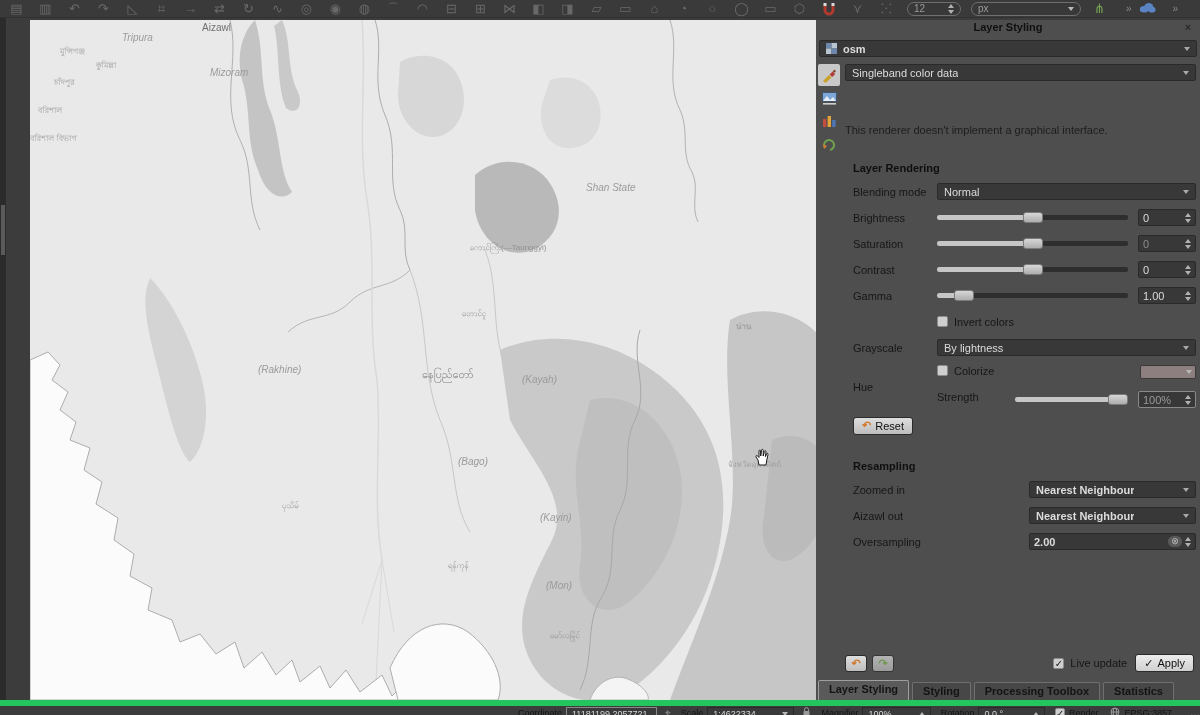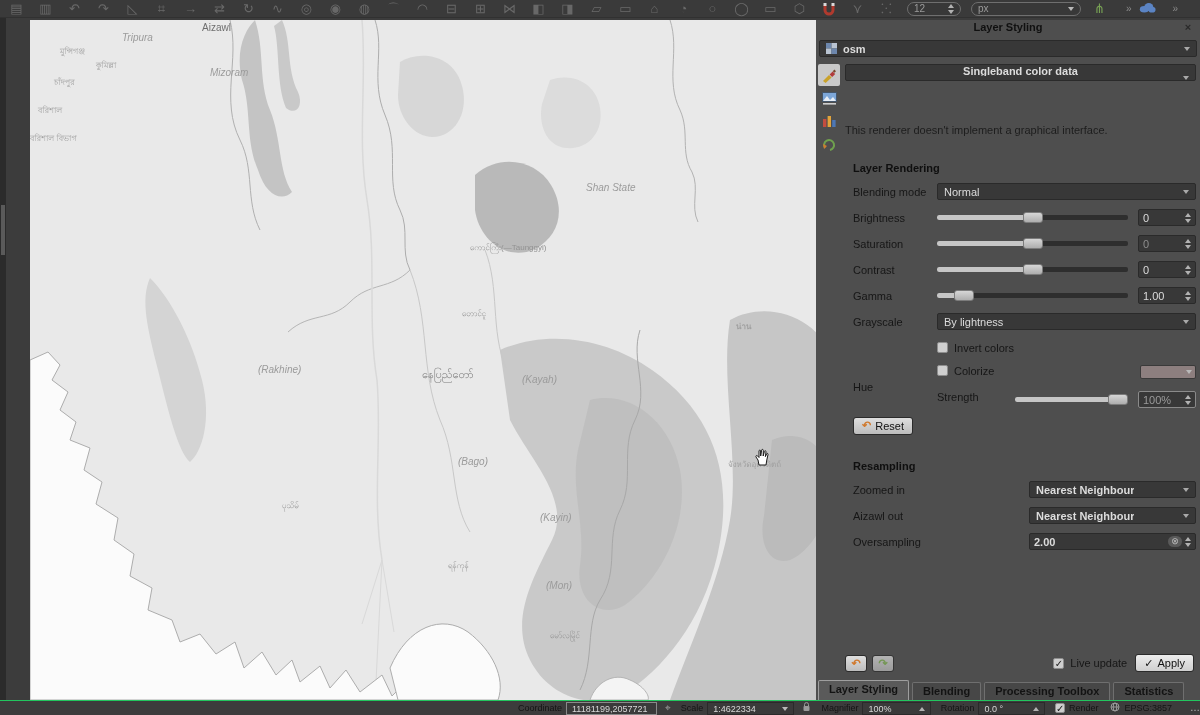--- a/index.html
+++ b/index.html
@@ -105,21 +105,21 @@
               width:14px; height:11px; text-align:center; margin-right:3px; }
 
   .tabs { position:absolute; left:2px; bottom:0px; height:22px; display:flex; align-items:flex-end; }
   .tab { border:1px solid #6f6f6f; border-bottom:none; background:#474747; color:#131313;
          font-size:11px; font-weight:bold; padding:2px 10px 3px 10px; margin-right:3px;
          border-radius:2px 2px 0 0; }
   .tab.active { background:#5a5a5a; border-color:#9e9e9e; padding-bottom:5px; }
 
   
   .statusbar { position:absolute; left:0; top:700px; width:1200px; height:15px;
-               background:#3c3c3c; border-top:1px solid #22c55e; display:flex;
+               background:#3c3c3c; border-top:6px solid #22c55e; display:flex;
                align-items:flex-start; font-size:9px; color:#151515; overflow:hidden; }
   .sb-label { margin:2px 4px 0 10px; color:#141414; }
   .sb-field { height:13px; margin-top:1px; background:#3a3a3a; border:1px solid #8a8a8a;
               border-radius:0; color:#d8d8d8; display:flex; align-items:center; padding:0 5px; }
   .sb-dd { border-color:#2a2a2a; }
   .sb-ic { margin:1px 0 0 8px; color:#9a9a9a; font-size:10px; }
   .sb-check { margin:2px 4px 0 10px; width:10px; height:10px; }
 </style>
 </head>
 <body>
@@ -296,21 +296,21 @@
         </div>
         <div class="strip-item">
           <svg width="15" height="13" viewBox="0 0 15 13">
             <path d="M3,10 A5,5 0 1 1 8,12" stroke="#6fa14e" stroke-width="2" fill="none"></path>
             <path d="M1,6 L5,8 L2,11 Z" fill="#d07a2f"></path>
           </svg>
         </div>
       </div>
 
       <div class="panel-content">
-        <div class="dd" style="font-weight:bold;flex-direction:column;">
+        <div class="dd" style="font-weight:normal;">
           <span class="lbl">Singleband color data</span>
           <span class="caret-down dd-caret"></span>
         </div>
 
         <div class="renderer-note">This renderer doesn't implement a graphical interface.</div>
 
         <h4 class="sect">Layer Rendering</h4>
 
         <div class="frow">
           <span class="flabel">Blending mode</span>
@@ -388,35 +388,35 @@
               <span class="val">1.00</span>
               <span class="spin">
                   <i class="up"></i>
                   <i class="down"></i>
                 </span>
             </div>
           </div>
         </div>
 
         <div class="frow">
+          <span class="flabel"></span>
+          <div class="fctrl">
+            <span class="checkbox"></span>
+            <span>Invert colors</span>
+          </div>
+        </div>
+
+        <div class="frow">
           <span class="flabel">Grayscale</span>
           <div class="fctrl">
               <div class="dd grow">
             <span class="lbl">By lightness</span>
             <span class="caret-down dd-caret"></span>
           </div>
             </div>
-        </div>
-
-        <div class="frow">
-          <span class="flabel"></span>
-          <div class="fctrl">
-            <span class="checkbox"></span>
-            <span>Invert colors</span>
-          </div>
         </div>
 
         <div class="frow" style="height:auto; align-items:center;">
           <span class="flabel">Hue</span>
           <div style="flex:1">
             <div class="fctrl" style="height:17px;">
               <span class="checkbox"></span>
               <span>Colorize</span>
               <span style="margin-left: auto; background: rgb(141, 127, 127);" class="swatch" id="colorize-swatch">
                   <span class="caret-down"></span>
@@ -497,21 +497,21 @@
           <span class="btn" style="background:linear-gradient(#ececec,#cfcfcf);">
             <span class="ic">✓</span>
             <span>Apply</span>
           </span>
         </div>
       </div>
     </div>
 
     <div class="tabs">
       <span class="tab active">Layer Styling</span>
-      <span class="tab">Blending</span>
+      <span class="tab">Styling</span>
       <span class="tab">Processing Toolbox</span>
       <span class="tab">Statistics</span>
     </div>
   </div>
 
   <div class="statusbar">
     <span class="sb-label" style="margin-left:518px">Coordinate</span>
     <span class="sb-field" style="width:96px">11181199,2057721</span>
     <span class="sb-ic">⌖</span>
     <span class="sb-label">Scale</span>

